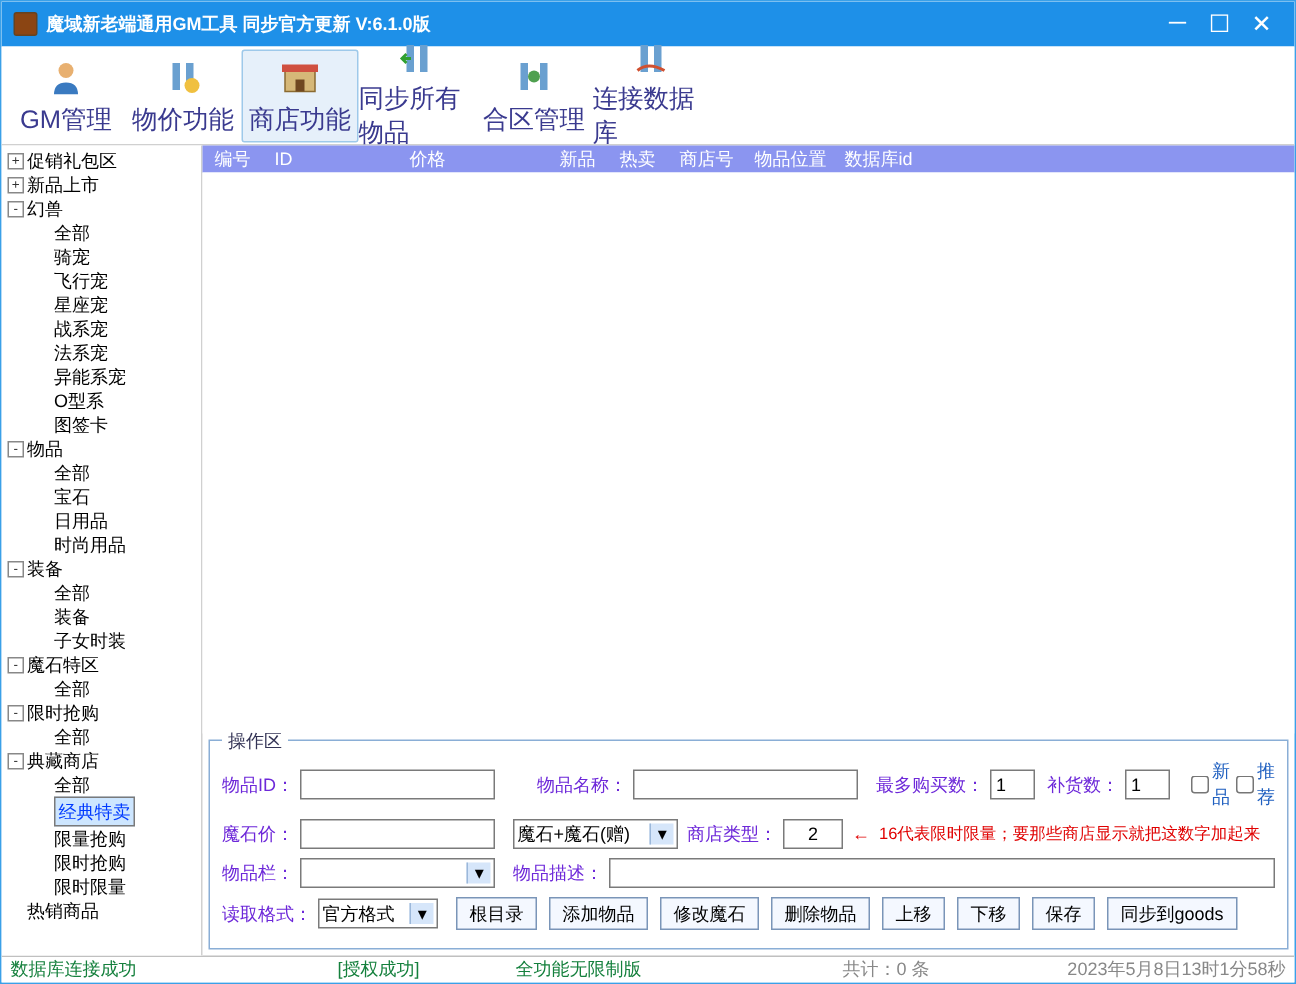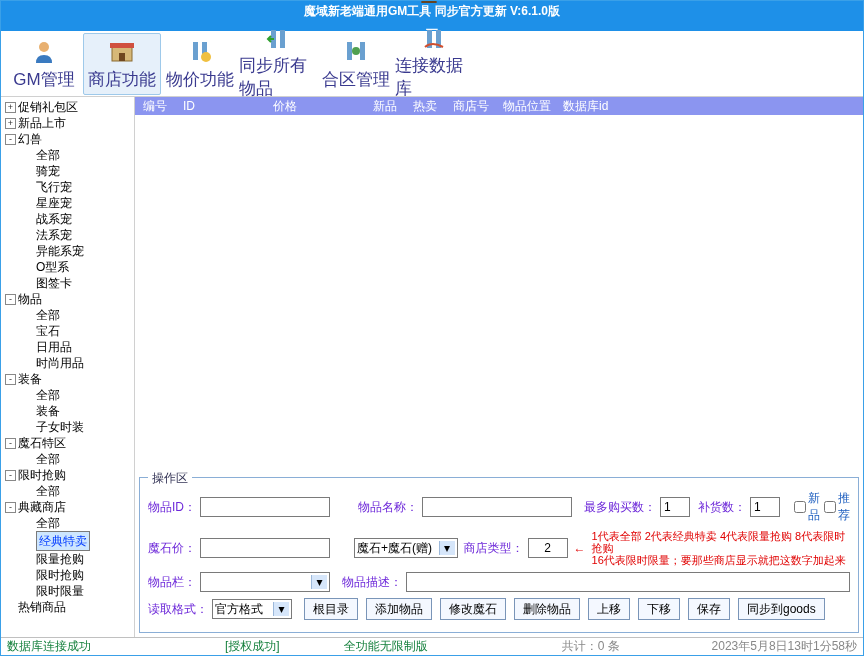--- a/index.html
+++ b/index.html
@@ -1,18 +1,18 @@
 <!DOCTYPE html>
 <html><head>
 <meta charset="utf-8">
 <style>
 * { box-sizing: border-box; margin: 0; padding: 0; font-family: "Microsoft YaHei", SimSun, sans-serif; font-size: 12px; }
 body { width: 864px; height: 656px; background: #fff; overflow: hidden; border: 1px solid #3aa0e8; }
 
-.titlebar { height: 30px; background: #1E90E8; display: flex; align-items: center; padding: 0 8px; color: #fff; flex-direction: column; }
+.titlebar { height: 30px; background: #1E90E8; display: flex; align-items: center; padding: 0 8px; color: #fff; }
 .titlebar .icon { width: 16px; height: 16px; background: #8B4513; border: 1px solid #654321; margin-right: 6px; border-radius: 2px; }
 .titlebar .title { flex: 1; font-weight: bold; }
 .win-btn { width: 28px; height: 28px; display:flex; align-items:center; justify-content:center; cursor:pointer; font-size: 16px; }
 
 .toolbar { height: 66px; background: #fff; display: flex; align-items: center; gap: 0; padding: 2px 4px; border-bottom: 1px solid #d0d0d0; }
 .tb-item { width: 78px; height: 62px; display:flex; flex-direction:column; align-items:center; justify-content:center; gap:3px; cursor:pointer; border-radius:2px; }
 .tb-item.active { background: #e6f0fa; border: 1px solid #9ec9ea; }
 .tb-item .ico { width: 28px; height: 28px; display:flex; align-items:center; justify-content:center; }
 .tb-item .lbl { color:#3a3a8f; font-size:17px; }
 
@@ -61,39 +61,39 @@
 <div class="toolbar" id="toolbar">
     <div class="tb-item">
       <div class="ico">
         <svg width="24" height="24">
           <circle cx="12" cy="8" r="5" fill="#e8b070"></circle>
           <path d="M4 24 Q4 16 12 16 Q20 16 20 24 Z" fill="#3a7ac0"></path>
         </svg>
       </div>
       <div class="lbl">GM管理</div>
     </div>
+    <div class="tb-item">
+      <div class="ico">
+        <svg width="24" height="24">
+          <rect x="5" y="3" width="5" height="18" fill="#6aa0d0"></rect>
+          <rect x="14" y="3" width="5" height="18" fill="#6aa0d0"></rect>
+          <circle cx="18" cy="18" r="5" fill="#f0c040"></circle>
+        </svg>
+      </div>
+      <div class="lbl">物价功能</div>
+    </div>
     <div class="tb-item active">
       <div class="ico">
         <svg width="26" height="24">
           <rect x="3" y="8" width="20" height="14" fill="#d6b878" stroke="#8a6a30"></rect>
           <rect x="1" y="4" width="24" height="5" fill="#d05040"></rect>
           <rect x="10" y="14" width="6" height="8" fill="#704820"></rect>
         </svg>
       </div>
       <div class="lbl">商店功能</div>
-    </div>
-    <div class="tb-item">
-      <div class="ico">
-        <svg width="24" height="24">
-          <rect x="5" y="3" width="5" height="18" fill="#6aa0d0"></rect>
-          <rect x="14" y="3" width="5" height="18" fill="#6aa0d0"></rect>
-          <circle cx="18" cy="18" r="5" fill="#f0c040"></circle>
-        </svg>
-      </div>
-      <div class="lbl">物价功能</div>
     </div>
     <div class="tb-item">
       <div class="ico">
         <svg width="24" height="24">
           <rect x="5" y="3" width="5" height="18" fill="#6aa0d0"></rect>
           <rect x="14" y="3" width="5" height="18" fill="#6aa0d0"></rect>
           <path d="M2 12 L8 12 M5 9 L2 12 L5 15" stroke="#30a030" stroke-width="2" fill="none"></path>
         </svg>
       </div>
       <div class="lbl">同步所有物品</div>
@@ -294,29 +294,28 @@
           </span>
         <span class="chk">
             <input type="checkbox" style="">
             <span>推荐</span>
           </span>
       </div>
 
       <div class="row">
         <label>魔石价：</label>
         <input class="input" style="width: 130px;" value="">
-        <div class="sel" style="width:110px;margin-left:20px">
+        <div class="sel" style="width:110px;margin-left:8px">
           <span>魔石+魔石(赠)</span>
             <span class="dd">▾</span>
         </div>
         <label style="margin-left:2px">商店类型：</label>
         <input class="input" style="width: 40px; text-align: center;" value="2">
         <span style="color:#e00000;margin:0 2px">←</span>
         <div style="display:flex;flex-direction:column">
-          <span class="red-note">1代表全部 2代表经典特卖 4代表限量抢购 8代表限时抢购</span>
           <span class="red-note">16代表限时限量；要那些商店显示就把这数字加起来</span>
         </div>
       </div>
 
       <div class="row">
         <label>物品栏：</label>
         <div class="sel" style="width:130px">
           <span></span>
             <span class="dd">▾</span>
         </div>

